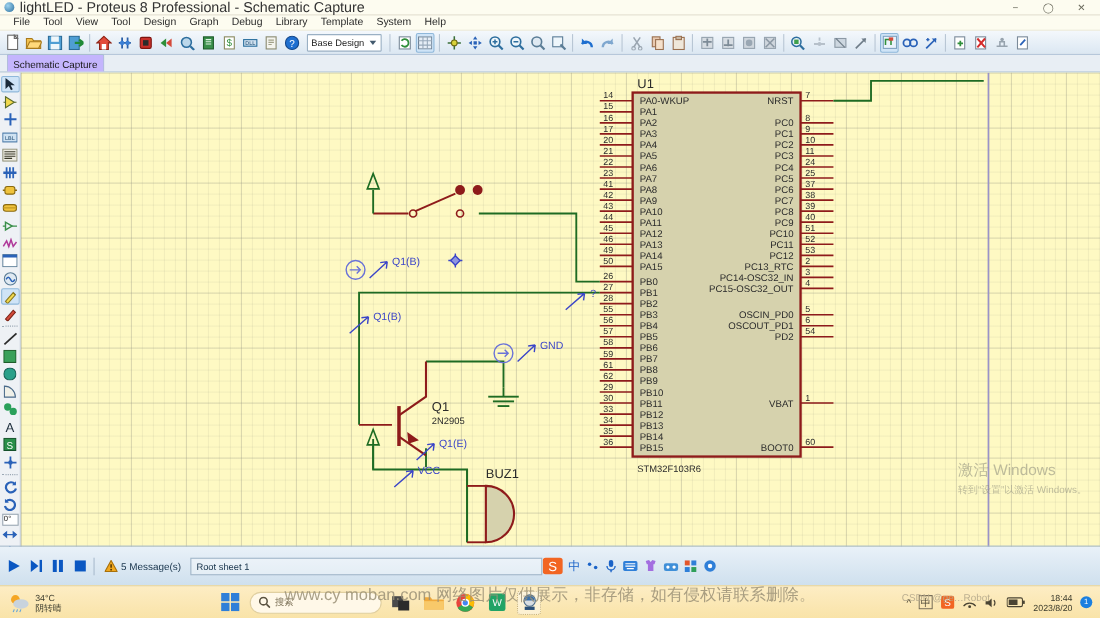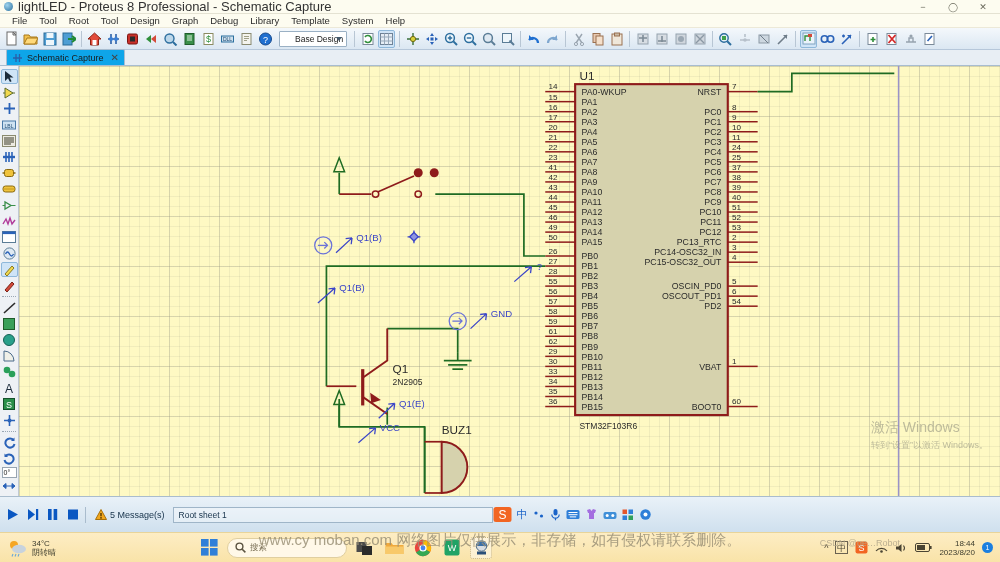--- a/index.html
+++ b/index.html
@@ -48,34 +48,34 @@
   .tsep{ width:1px; height:16px; background:#b8c6d4; margin:0 3px; }
   .tbtn{
     width:17px;height:18px; display:flex;align-items:center;justify-content:center;
     margin:0 1px; position:relative;
   }
   .tbtn svg{ display:block; }
   .tbtn.sel{ background:#cfe4f7; border:1px solid #8fb8da; border-radius:2px; }
   #designsel{
     width:68px;height:16px;background:#fff;border:1px solid #9ab0c4;
     font-size:8.5px; color:#222; display:flex;align-items:center;
-    padding-left:15px; margin:0 4px; position:relative; border-radius:1px;
+    padding-left:3px; margin:0 4px; position:relative; border-radius:1px;
   }
   #designsel .cv{ position:absolute; right:4px; top:5px;
     border-left:3px solid transparent;border-right:3px solid transparent;border-top:4px solid #435a6e;}
 
   
   #tabstrip{
     height:16px; background:#e8eef4; border-bottom:1px solid #a8bdd0;
     display:flex; align-items:flex-end; padding-left:6px;
   }
   #tab1{
-    height:16px; background:#0ea5e9; border:1px solid #a8bdd0; border-bottom:none;
+    height:16px; background:#c4b5fd; border:1px solid #a8bdd0; border-bottom:none;
     display:flex;align-items:center; padding:0 5px; font-size:9px; color:#1a1a1a;
-    border-radius:2px 2px 0 0; gap:4px;
+    border-radius:2px 2px 0 0; gap:4px;flex-direction:column;
   }
   #tab1 .x{ font-size:10px; color:#444; margin-left:3px; }
 
   
   #main{ position:absolute; left:0; top:66px; right:0; bottom:52px; display:flex; }
 
   
   #rail{
     width:19px; background:#eef1f5; border-right:1px solid #bfc9d4;
     display:flex; flex-direction:column; align-items:center; padding-top:3px; gap:1px;
@@ -181,21 +181,21 @@
   <div id="winbtns">
     <span>−</span>
     <span>◯</span>
     <span>✕</span>
   </div>
 </div>
 
 <div id="menubar">
   <div class="mi">File</div>
   <div class="mi">Tool</div>
-  <div class="mi">Root</div>
+  <div class="mi">View</div>
   <div class="mi">Tool</div>
   <div class="mi">Design</div>
   <div class="mi">Graph</div>
   <div class="mi">Debug</div>
   <div class="mi">Library</div>
   <div class="mi">Template</div>
   <div class="mi">System</div>
   <div class="mi">Help</div>
 </div>
 

